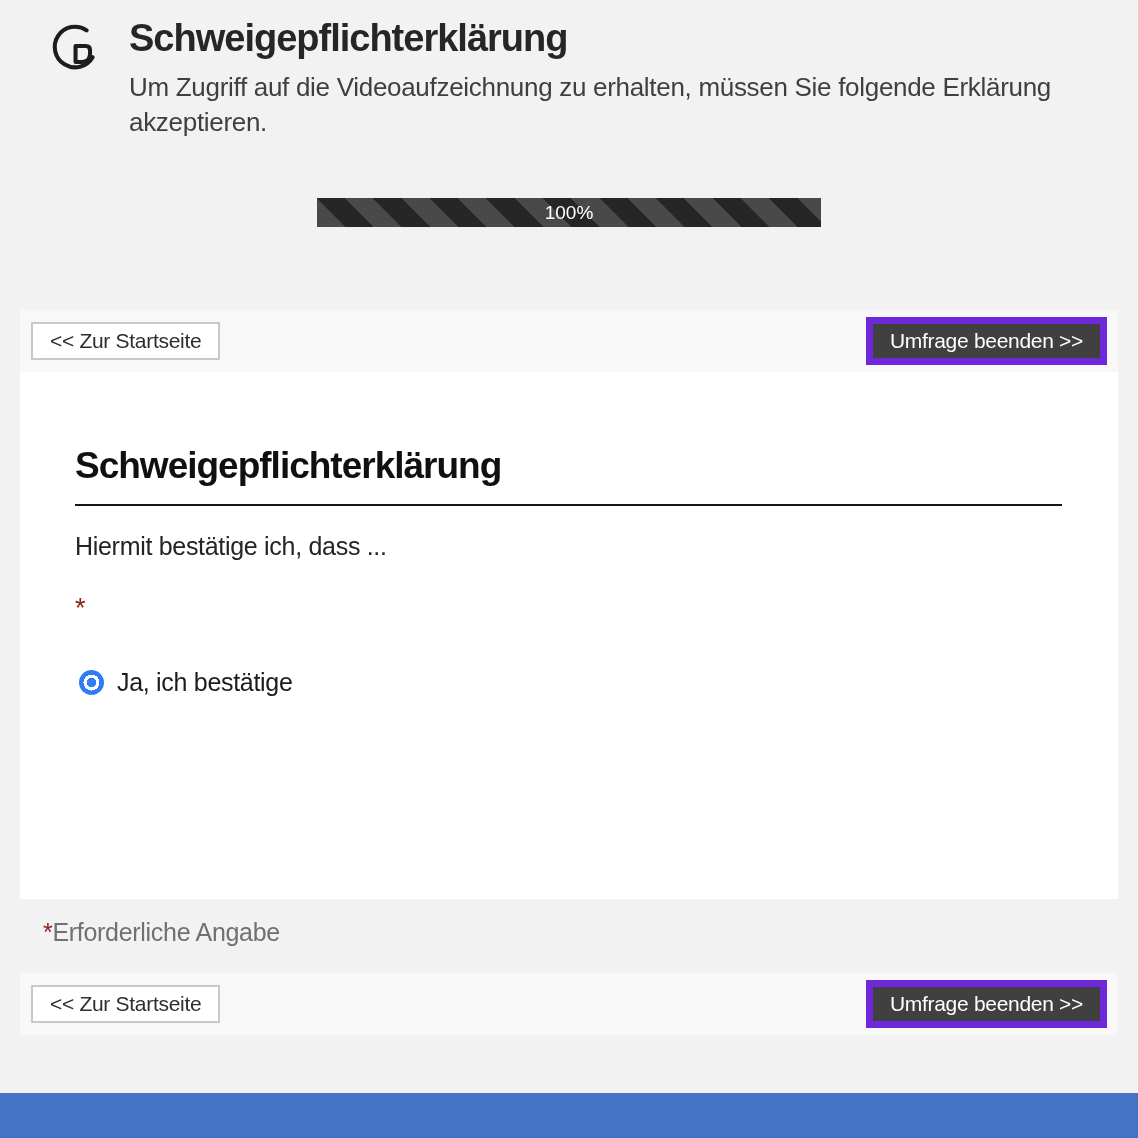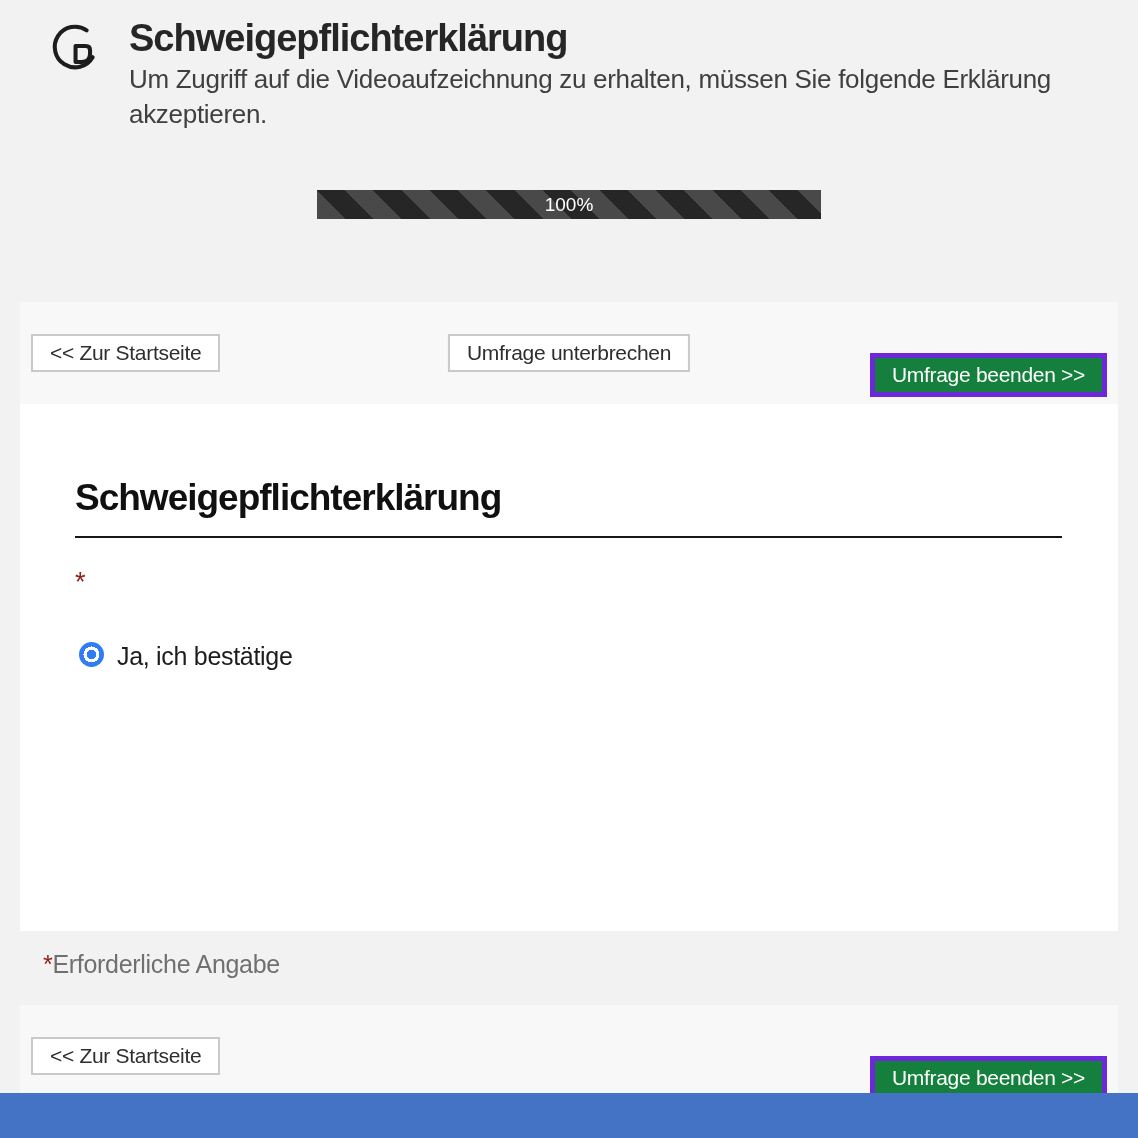--- a/index.html
+++ b/index.html
@@ -13,21 +13,21 @@
   }
 
   
   .header { display:flex; gap:23px; padding:14px 48px 0 48px; }
   .logo { width:58px; height:58px; flex:0 0 58px; margin-top:4px; }
   .title {
     font-size:38px; font-weight:700; color:#262626;
     letter-spacing:-1px; line-height:48px;
   }
   .subtitle {
-    margin-top:0; font-size:26px; color:#3f3f3f;
+    margin-top:8px; font-size:26px; color:#3f3f3f;
     line-height:35px; max-width:958px; letter-spacing:-0.3px;
   }
 
   
   .progress-wrap { width:504px; height:29px; margin:58px auto 0 auto; position:relative; }
   .progress-bar {
     width:100%; height:100%;
     background-color:#262626;
     background-image: repeating-linear-gradient(45deg,
       rgba(255,255,255,0.16) 0 20px, rgba(0,0,0,0) 20px 40px);
@@ -44,39 +44,39 @@
   }
   .nav-row.top { margin-top:83px; }
   .nav-row.bottom { margin-top:24px; }
   .btn {
     font-family:"Liberation Sans", sans-serif;
     font-size:21px; letter-spacing:-0.3px;
     padding:4px 17px; cursor:pointer; line-height:26px;
     white-space:nowrap;
   }
   .btn-light { background:#ffffff; border:2px solid #c9c9c9; color:#2e2e2e; }
-  .btn-dark  { background:#15803d; border:5px solid #6d28d9; color:#ffffff;margin-top:44px; }
+  .btn-dark  { background:#404040; border:7px solid #6d28d9; color:#ffffff; }
   .btn-center { position:absolute; left:50%; transform:translateX(-50%); }
   .nav-spacer { margin-left:auto; }
 
   
   .content {
     width:1098px; height:527px; margin:0 auto; background:#ffffff;
     padding:72px 56px 0 55px;
   }
   .q-title {
     font-size:37px; font-weight:700; color:#101010;
     letter-spacing:-1px; line-height:44px;
   }
   .q-rule { border:none; border-top:2px solid #161616; margin-top:16px; }
   .q-intro { margin-top:22px; font-size:25px; color:#242424; line-height:36px; letter-spacing:-0.3px; }
   .q-bullets { margin-top:26px; padding-left:78px; }
   .q-bullets li { font-size:25px; color:#1f1f1f; line-height:40px; letter-spacing:-0.3px; }
   .req-star { display:block; margin-top:26px; font-size:27px; color:#8e231d; line-height:36px; }
-  .option-row { margin-top:42px; margin-left:4px; display:flex; gap:13px; cursor:pointer; }
+  .option-row { margin-top:42px; margin-left:4px; display:flex; align-items:center; gap:13px; cursor:pointer; }
   .radio {
     width:25px; height:25px; border-radius:50%;
     background: radial-gradient(circle, #2f7cf6 0 4.5px, #ffffff 4.5px 8px, #2f7cf6 8px);
     flex:0 0 25px;
   }
   .option-label { font-size:25px; color:#1c1c1c; letter-spacing:-0.3px; }
 
   
   .footnote { margin:16px 0 0 43px; font-size:25px; line-height:34px; color:#707070; letter-spacing:-0.3px; }
   .footnote .star { color:#8e231d; }
@@ -98,27 +98,27 @@
   </div>
 </div>
 
 <div class="progress-wrap">
   <div class="progress-bar"></div>
   <div class="progress-label">100%</div>
 </div>
 
 <div class="nav-row top">
   <button class="btn btn-light">&lt;&lt; Zur Startseite</button>
-  <button class="btn btn-light btn-center">Umfrage unterbrechen</button>
   <button class="btn btn-dark nav-spacer">Umfrage beenden &gt;&gt;</button>
 </div>
 
 <div class="content">
   <h1 class="q-title">Schweigepflichterklärung</h1>
   <hr class="q-rule">
+  <p class="q-intro">Hiermit bestätige ich, dass ...</p>
   <span class="req-star">*</span>
   <div class="option-row">
     <span class="radio"></span>
     <span class="option-label">Ja, ich bestätige</span>
   </div>
 </div>
 
 <div class="footnote"><span class="star">*</span><span>Erforderliche Angabe</span></div>
 
 <div class="nav-row bottom">

